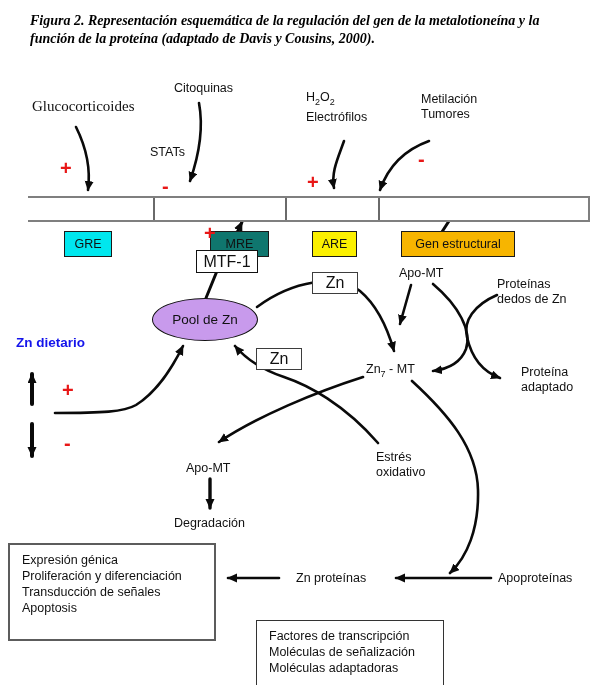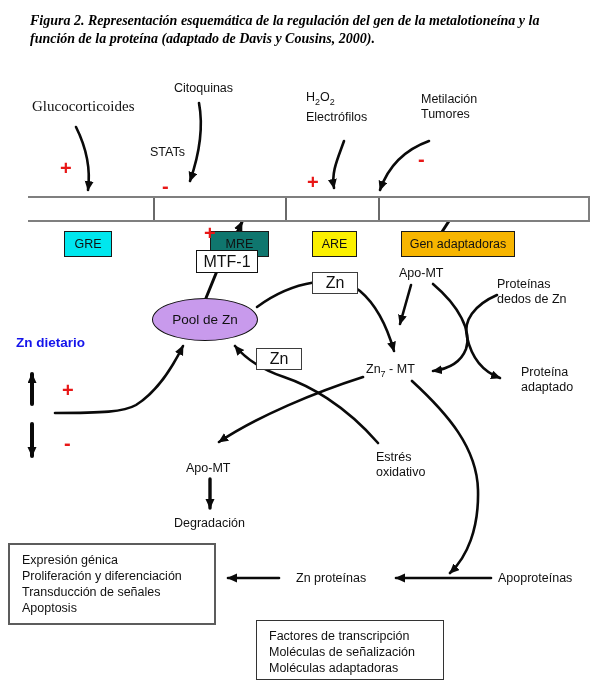--- a/index.html
+++ b/index.html
@@ -14,21 +14,21 @@
   .sign{position:absolute;z-index:4;color:#e81717;font-weight:bold;font-size:20px;line-height:20px;}
   .bar{position:absolute;left:28px;top:196px;width:560px;height:22px;z-index:2;
        background:#fff;border-top:2px solid #7f7f7f;border-bottom:2px solid #7f7f7f;border-right:2px solid #7f7f7f;}
   .divider{position:absolute;top:0;width:2px;height:22px;background:#6a6a6a;}
   .genebox{position:absolute;z-index:3;border:1.3px solid #1a1a1a;display:flex;align-items:center;justify-content:center;
            font-size:12.5px;color:#111;margin-top:36px;}
   .node-box{position:absolute;z-index:3;background:#fff;border:1.5px solid #3d3d3d;display:flex;align-items:center;justify-content:center;font-size:16px;color:#111;}
   .pool{position:absolute;left:152px;top:298px;width:104px;height:41px;z-index:3;background:#c89aec;
         border:1.6px solid #111;border-radius:50%;display:flex;align-items:center;justify-content:center;font-size:13.5px;color:#111;}
   .blue{color:#1414eb;font-size:13.5px;}
-  .txtbox{position:absolute;z-index:3;background:#fff;color:#111;font-size:12.5px;line-height:16px;padding:7px 8px 0 12px;white-space:nowrap;}
+  .txtbox{position:absolute;z-index:3;background:#fff;color:#111;font-size:12.5px;line-height:16px;padding:7px 8px 16px 12px;white-space:nowrap;}
   sub{font-size:9px;}
 </style>
 </head>
 <body>
 
 <div id="stage">
 
   <svg id="arrows" width="600" height="685" viewBox="0 0 600 685">
     <defs>
       <marker id="ah" markerUnits="userSpaceOnUse" markerWidth="13" markerHeight="11" refX="9" refY="4.5" orient="auto">
@@ -82,21 +82,21 @@
   <div class="sign" style="left:64px;top:433px;">-</div>
 
   <div class="bar">
     <div class="divider" style="left:125px;"></div>
     <div class="divider" style="left:257px;"></div>
     <div class="divider" style="left:350px;"></div>
   </div>
   <div class="genebox" style="left:64px;top:195px;width:46px;height:24px;background:#00e7ee;">GRE</div>
   <div class="genebox" style="left:210px;top:195px;width:57px;height:24px;background:#0f766e;">MRE</div>
   <div class="genebox" style="left:312px;top:195px;width:43px;height:24px;background:#fbf000;">ARE</div>
-  <div class="genebox" style="left:401px;top:195px;width:112px;height:24px;background:#f7b500;">Gen adaptadoras</div>
+  <div class="genebox" style="left:401px;top:195px;width:112px;height:24px;background:#f7b500;">Gen estructural</div>
 
   <div class="node-box" style="left:196px;top:250px;width:60px;height:21px;border-color:#111;">MTF-1</div>
   <div class="pool">Pool de Zn</div>
   <div class="node-box" style="left:312px;top:272px;width:44px;height:20px;">Zn</div>
   <div class="node-box" style="left:256px;top:348px;width:44px;height:20px;">Zn</div>
 
   <div class="lbl blue" style="left:16px;top:335px;font-weight:bold;">Zn dietario</div>
 
   <div class="lbl" style="left:399px;top:266px;">Apo-MT</div>
   <div class="lbl" style="left:497px;top:277px;">

